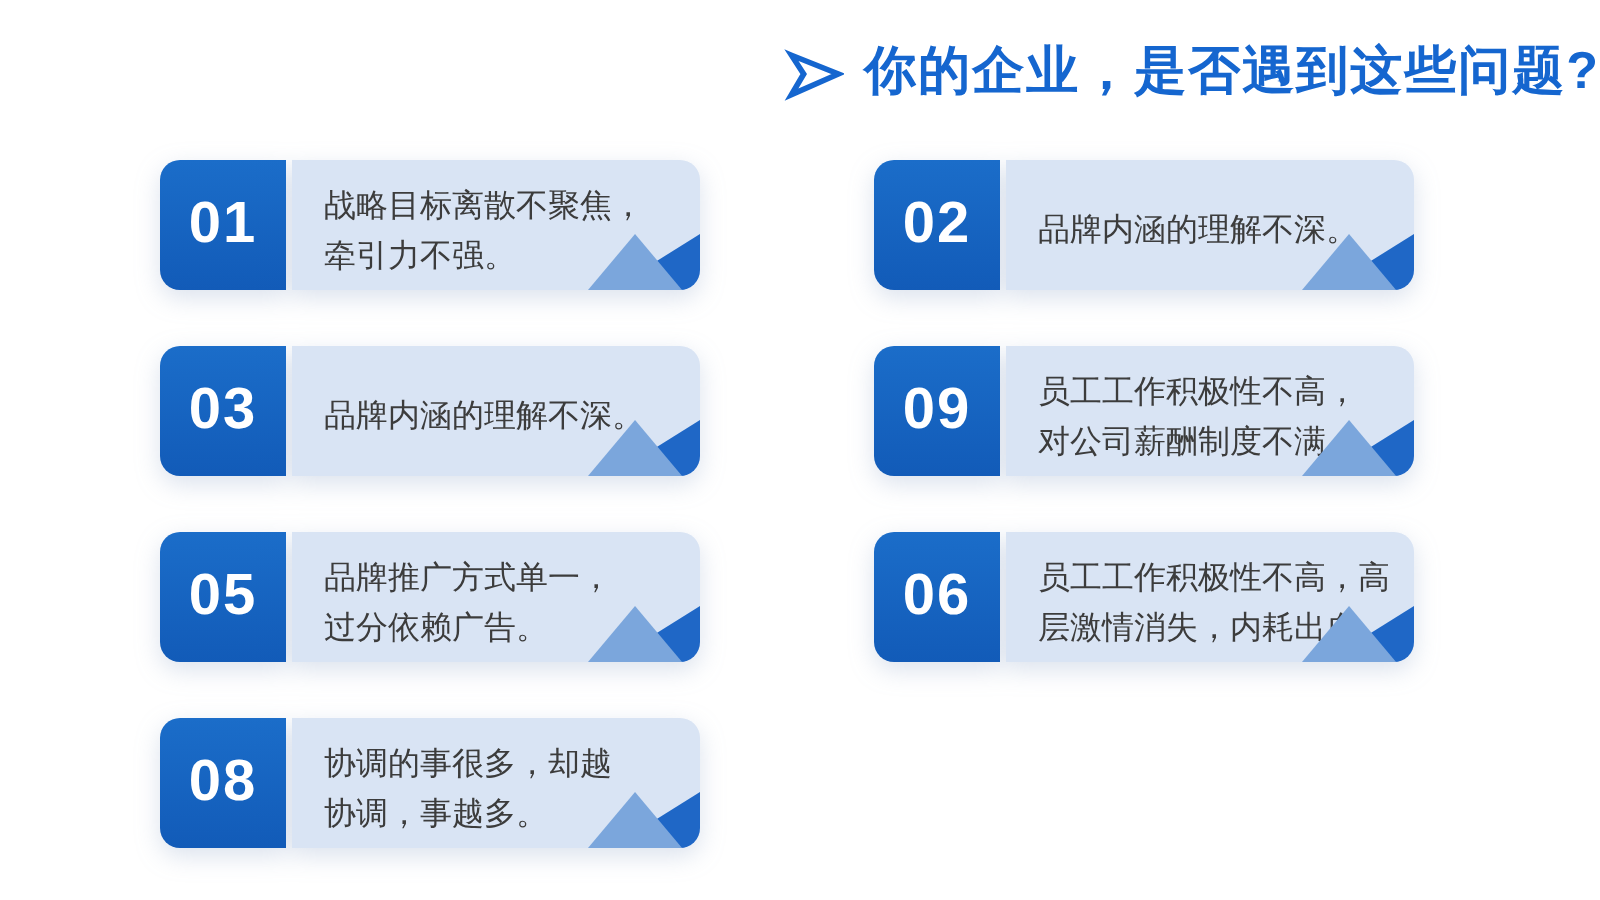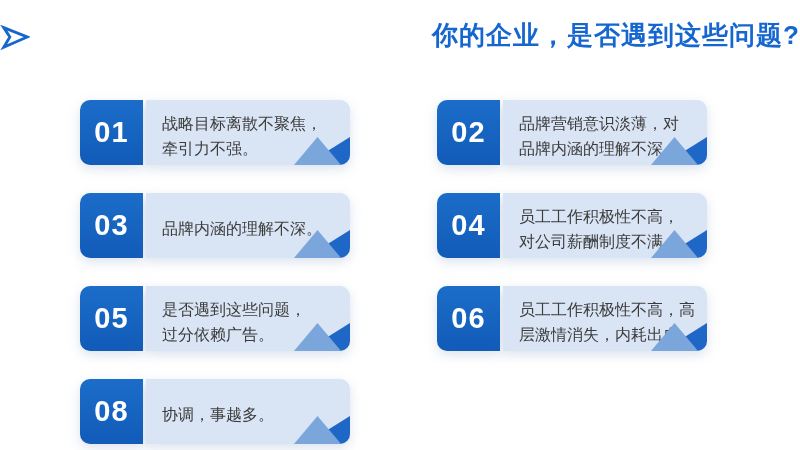--- a/index.html
+++ b/index.html
@@ -14,35 +14,35 @@
     overflow: hidden;
   }
 
   .title-row {
     position: absolute;
     top: 18px;
     left: 0;
     width: 100%;
     display: flex;
     align-items: center;
-    justify-content: space-between;
+    justify-content: flex-end;
     gap: 10px;
   }
   .title-arrow { width: 30px; height: 30px; flex: 0 0 auto; margin-top: 2px; }
   .title-text {
     font-size: 26px;
     font-weight: 700;
     color: #1566cf;
     letter-spacing: 1px;
   }
 
   .cards-grid {
     position: absolute;
     left: 80px;
-    top: 100px;
+    top: 80px;
     display: grid;
     grid-template-columns: 270px 270px;
     column-gap: 87px;
     grid-auto-rows: 65px;
     row-gap: 28px;
   }
 
   .card {
     display: flex;
     height: 65px;
@@ -131,21 +131,20 @@
           <div class="tri tri-light"></div>
         </div>
       </div>
     </div>
 
     <div class="card">
       <div class="card-badge">
         <span class="card-number">02</span>
       </div>
       <div class="card-body">
-        <div class="card-line">品牌营销意识淡薄，对</div>
         <div class="card-line">品牌内涵的理解不深。</div>
         <div class="corner-decoration">
           <div class="tri tri-dark"></div>
           <div class="tri tri-light"></div>
         </div>
       </div>
     </div>
 
     <div class="card">
       <div class="card-badge">
@@ -155,38 +154,38 @@
         <div class="card-line">品牌内涵的理解不深。</div>
         <div class="corner-decoration">
           <div class="tri tri-dark"></div>
           <div class="tri tri-light"></div>
         </div>
       </div>
     </div>
 
     <div class="card">
       <div class="card-badge">
-        <span class="card-number">04</span>
+        <span class="card-number">09</span>
       </div>
       <div class="card-body">
         <div class="card-line">员工工作积极性不高，</div>
         <div class="card-line">对公司薪酬制度不满。</div>
         <div class="corner-decoration">
           <div class="tri tri-dark"></div>
           <div class="tri tri-light"></div>
         </div>
       </div>
     </div>
 
     <div class="card">
       <div class="card-badge">
         <span class="card-number">05</span>
       </div>
       <div class="card-body">
-        <div class="card-line">是否遇到这些问题，</div>
+        <div class="card-line">品牌推广方式单一，</div>
         <div class="card-line">过分依赖广告。</div>
         <div class="corner-decoration">
           <div class="tri tri-dark"></div>
           <div class="tri tri-light"></div>
         </div>
       </div>
     </div>
 
     <div class="card">
       <div class="card-badge">
@@ -201,20 +200,21 @@
         </div>
       </div>
     </div>
 
 
     <div class="card">
       <div class="card-badge">
         <span class="card-number">08</span>
       </div>
       <div class="card-body">
+        <div class="card-line">协调的事很多，却越</div>
         <div class="card-line">协调，事越多。</div>
         <div class="corner-decoration">
           <div class="tri tri-dark"></div>
           <div class="tri tri-light"></div>
         </div>
       </div>
     </div>
 
   </div>
 </div>

